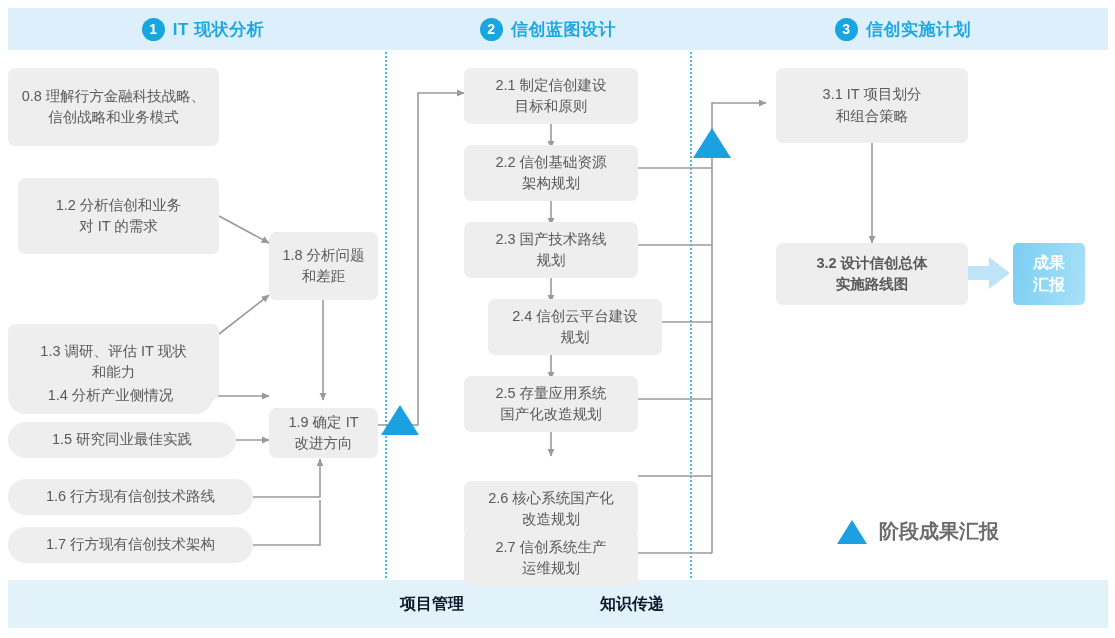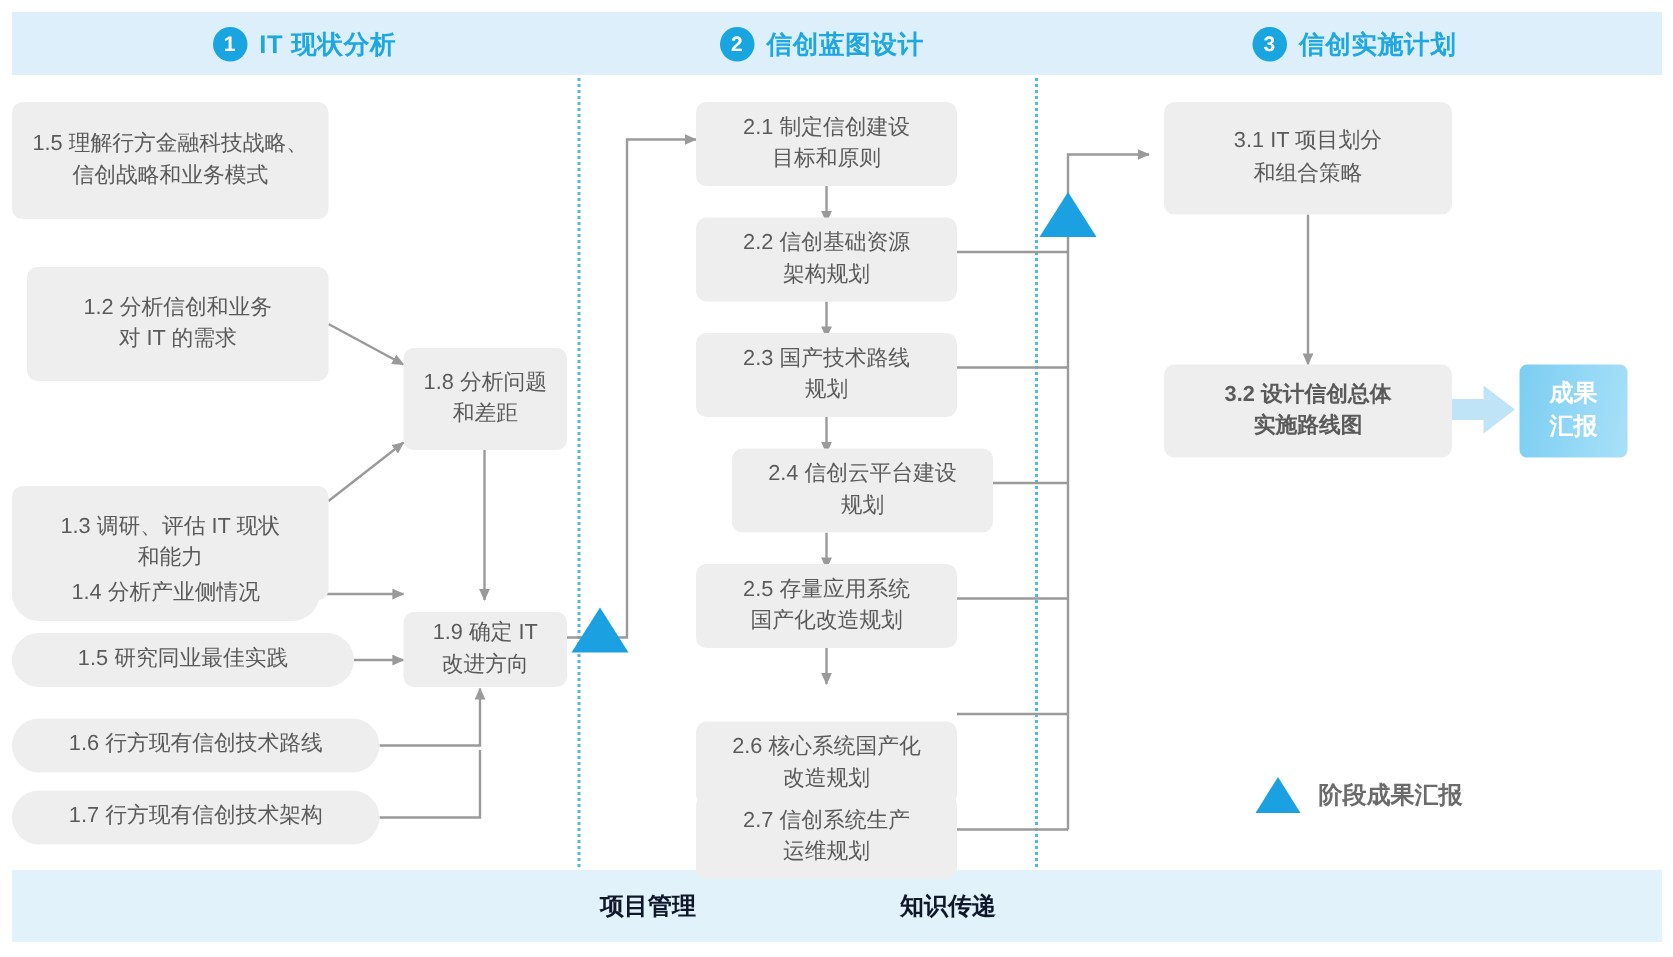--- a/index.html
+++ b/index.html
@@ -121,21 +121,21 @@
   }
   .legend .ltri{
     width:0;height:0;
     border-left:15px solid transparent;
     border-right:15px solid transparent;
     border-bottom:24px solid #1ba1e2;
   }
   .legend .ltext{
     color:#6b6b6b;
     font-weight:bold;
-    font-size:16px;
+    font-size:20px;
   }
 
   
   .bottom-band{
     position:absolute;
     left:8px;
     top:580px;
     width:1100px;
     height:48px;
     z-index:2;
@@ -233,21 +233,21 @@
       <path d="M712,553 L712,103 L766,103" marker-end="url(#ah)"></path>
 
       <path d="M872,143 L872,243" marker-end="url(#ah)"></path>
     </g>
 
     <g fill="#bfe4f7">
       <path d="M961,266 L989,266 L989,257 L1010,273 L989,289 L989,280 L961,280 z"></path>
     </g>
   </svg>
 
-  <div class="box" style="left:8px;top:68px;width:211px;height:78px;">1.5 理解行方金融科技战略、信创战略和业务模式</div>
+  <div class="box" style="left:8px;top:68px;width:211px;height:78px;">0.8 理解行方金融科技战略、信创战略和业务模式</div>
   <div class="box" style="left:18px;top:178px;width:201px;height:76px;">1.2 分析信创和业务<br>对 IT 的需求</div>
   <div class="box" style="left:8px;top:288px;width:211px;height:76px;margin-top:36px;">1.3 调研、评估 IT 现状<br>和能力</div>
   <div class="box pill" style="left:8px;top:378px;width:205px;height:36px;">1.4 分析产业侧情况</div>
   <div class="box pill" style="left:8px;top:422px;width:228px;height:36px;">1.5 研究同业最佳实践</div>
   <div class="box pill" style="left:8px;top:479px;width:245px;height:36px;">1.6 行方现有信创技术路线</div>
   <div class="box pill" style="left:8px;top:527px;width:245px;height:36px;">1.7 行方现有信创技术架构</div>
 
   <div class="box" style="left:269px;top:232px;width:109px;height:68px;">1.8 分析问题<br>和差距</div>
   <div class="box" style="left:269px;top:408px;width:109px;height:50px;">1.9 确定 IT<br>改进方向</div>
 

